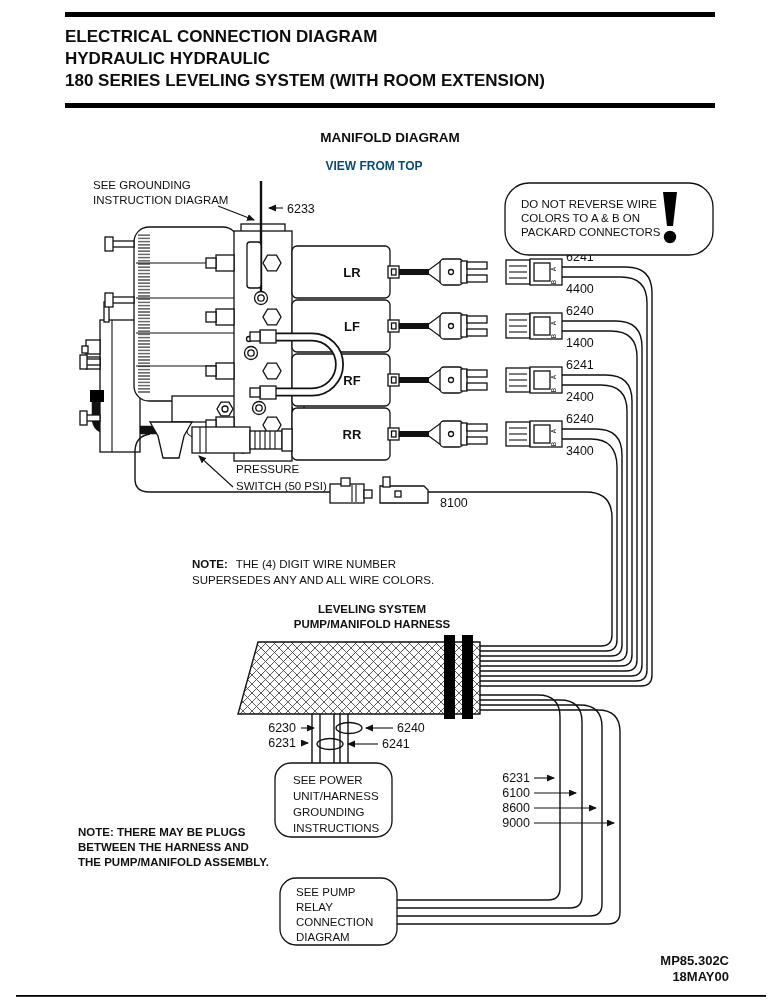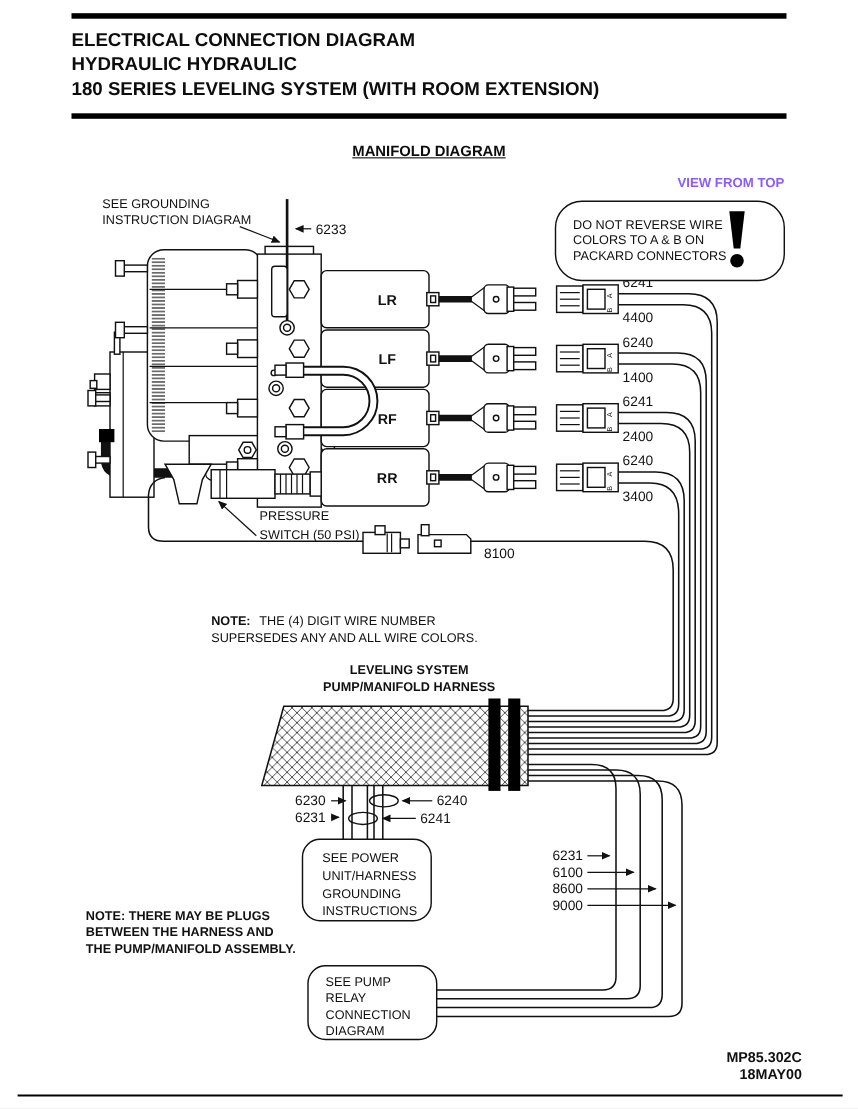--- a/index.html
+++ b/index.html
@@ -1,22 +1,22 @@
 <!DOCTYPE html>
 <html><head>
 <meta charset="utf-8">
 <style>
   html,body{margin:0;padding:0;}
   body{width:780px;height:1008px;position:relative;background:#fff;
        font-family:"Liberation Sans",sans-serif;outline:1px solid #b7b7b7;overflow:hidden;}
   .hdr-rule{position:absolute;left:65px;width:650px;height:5px;background:#000;}
   .title-line{position:absolute;left:65px;width:650px;text-align:left;
               font-weight:bold;font-size:17px;color:#0d0d0d;white-space:nowrap;}
-  .sub1{position:absolute;left:65px;width:650px;text-align:center;font-weight:bold;font-size:13.5px;color:#0d0d0d;text-decoration:underline;}
-  .sub2{position:absolute;left:63px;width:650px;text-align:right;font-weight:bold;font-size:12px;color:#8b5cf6;}
+  .sub1{position:absolute;left:65px;width:650px;text-align:center;font-weight:bold;font-size:13.5px;color:#0d0d0d;}
+  .sub2{position:absolute;left:49px;width:650px;text-align:center;font-weight:bold;font-size:12px;color:#0c4a6e;}
   svg{position:absolute;left:0;top:0;}
   svg text{fill:#111;font-family:"Liberation Sans",sans-serif;font-size:11.5px;}
   .tb{font-weight:bold;}
   .wt{font-size:12.5px;}
   .valve{font-weight:bold;font-size:13px;text-anchor:middle;}
   .pin{font-size:6.5px;text-anchor:middle;}
   .end{text-anchor:end;}
   .mid{text-anchor:middle;}
   .doc{font-weight:bold;font-size:13px;text-anchor:end;}
   .s{fill:#fff;stroke:#111;stroke-width:1.3;}

